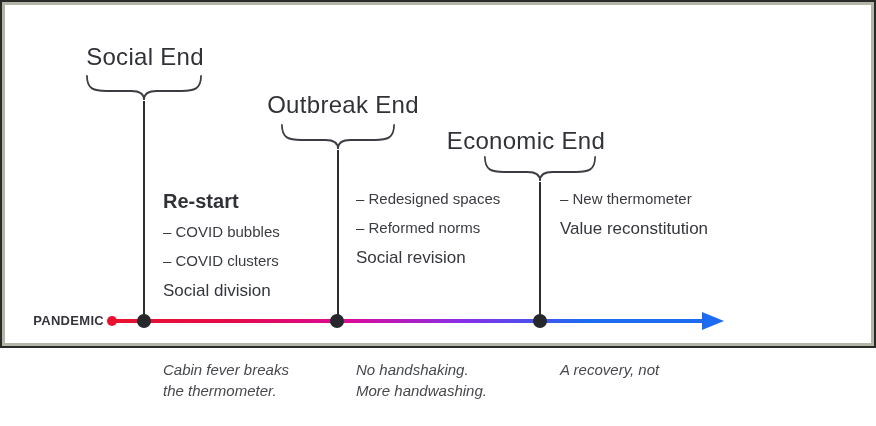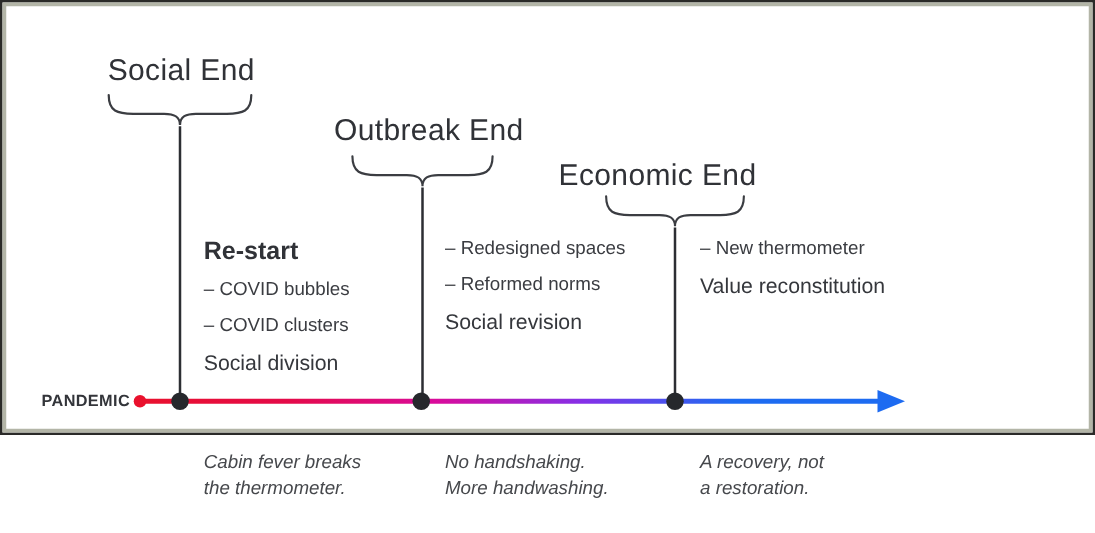--- a/index.html
+++ b/index.html
@@ -96,21 +96,20 @@
   <svg class="brace m3-brace" viewBox="0 0 120 28" preserveAspectRatio="none">
     <path d="M 2,2 C 2,15 9,17 22,17 L 47,17 C 55,17 60,19 60,26 C 60,19 65,17 73,17 L 98,17 C 111,17 118,15 118,2" fill="none" stroke="#3b3d42" stroke-width="1.8" stroke-linecap="round"></path>
   </svg>
   <div class="stem m3-stem"></div>
   <div class="col m3-col">
     <div class="col-bullet">– New thermometer</div>
     <div class="col-summary">Value reconstitution</div>
   </div>
   <div class="caption m3-cap">
     <div>A recovery, not</div>
-    <div>a restoration.</div>
   </div>
 
   <div class="tl-label pandemic-label">PANDEMIC</div>
   <div class="tl-line" style="background: linear-gradient(90deg, rgb(233, 17, 45), rgb(228, 10, 73), rgb(217, 11, 155), rgb(132, 48, 232), rgb(29, 107, 241), rgb(29, 107, 241));"></div>
   <div class="dot dot-start" style="background: rgb(233, 17, 45);"></div>
   <div class="dot dot-m1" style="background: rgb(38, 40, 44);"></div>
   <div class="dot dot-m2" style="background: rgb(38, 40, 44);"></div>
   <div class="dot dot-m3" style="background: rgb(38, 40, 44);"></div>
   <div class="arrowhead" style="border-left-color: rgb(29, 107, 241);"></div>
 </div>

